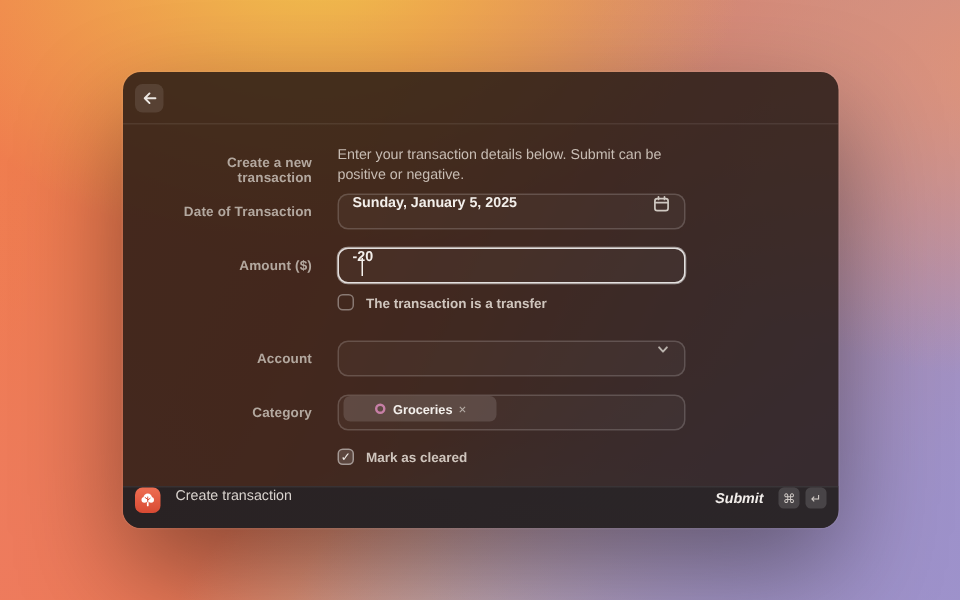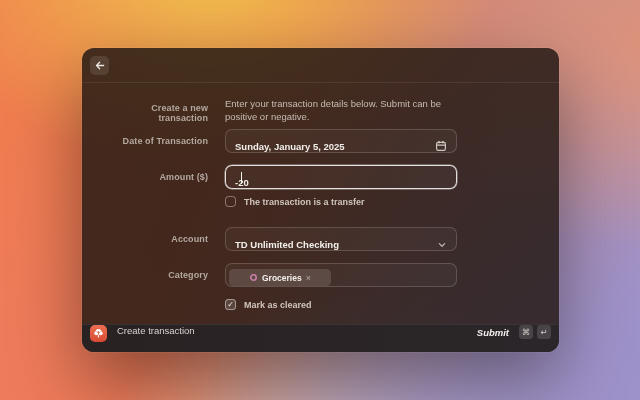--- a/index.html
+++ b/index.html
@@ -48,21 +48,21 @@
   .intro-row { margin-bottom: 6px; }
   .intro-row .label { padding-top: 2px; }
   .description {
     width: 240px; font-size: 9.5px; line-height: 13px; color: #c7bcb3;
   }
 
   .control {
     width: 232px; height: 24px; border-radius: 7px;
     background: rgba(255,255,255,0.035);
     border: 1px solid rgba(255,255,255,0.17);
-    display: flex; align-items: flex-end; padding: 0 9px;
+    display: flex; align-items: flex-start; padding: 0 9px;
     position: relative; cursor: text;
   }
   .value { font-size: 9.5px; font-weight: 700; color: #f3efeb; white-space: nowrap; }
   .control .trail-icon { margin-left: auto; flex: none; display: flex; }
 
   .focused { border: 1px solid rgba(255,255,255,0.85); box-shadow: 0 0 0 0.5px rgba(255,255,255,0.55); }
   .caret { position: absolute; left: 15px; top: 6px; width: 1px; height: 12px; background: #f5f2ee; }
 
   .amount-row { margin-bottom: 7px; }
 
@@ -162,21 +162,20 @@
         <span class="check-label">The transaction is a transfer</span>
       </div>
     </div>
 
     <div class="row row-center">
     </div>
 
     <div class="row row-center">
       <div class="label">Account</div>
       <div class="control select-control">
-        <span class="value">TD Unlimited Checking</span>
         <span class="trail-icon">
           <svg width="10" height="10" viewBox="0 0 10 10">
             <path d="M2.4 3.6 L5 6.4 L7.6 3.6" fill="none" stroke="#b9b2ac" stroke-width="1.3" stroke-linecap="round" stroke-linejoin="round"></path>
           </svg>
         </span>
       </div>
     </div>
 
     <div class="row row-center">
       <div class="label">Category</div>

